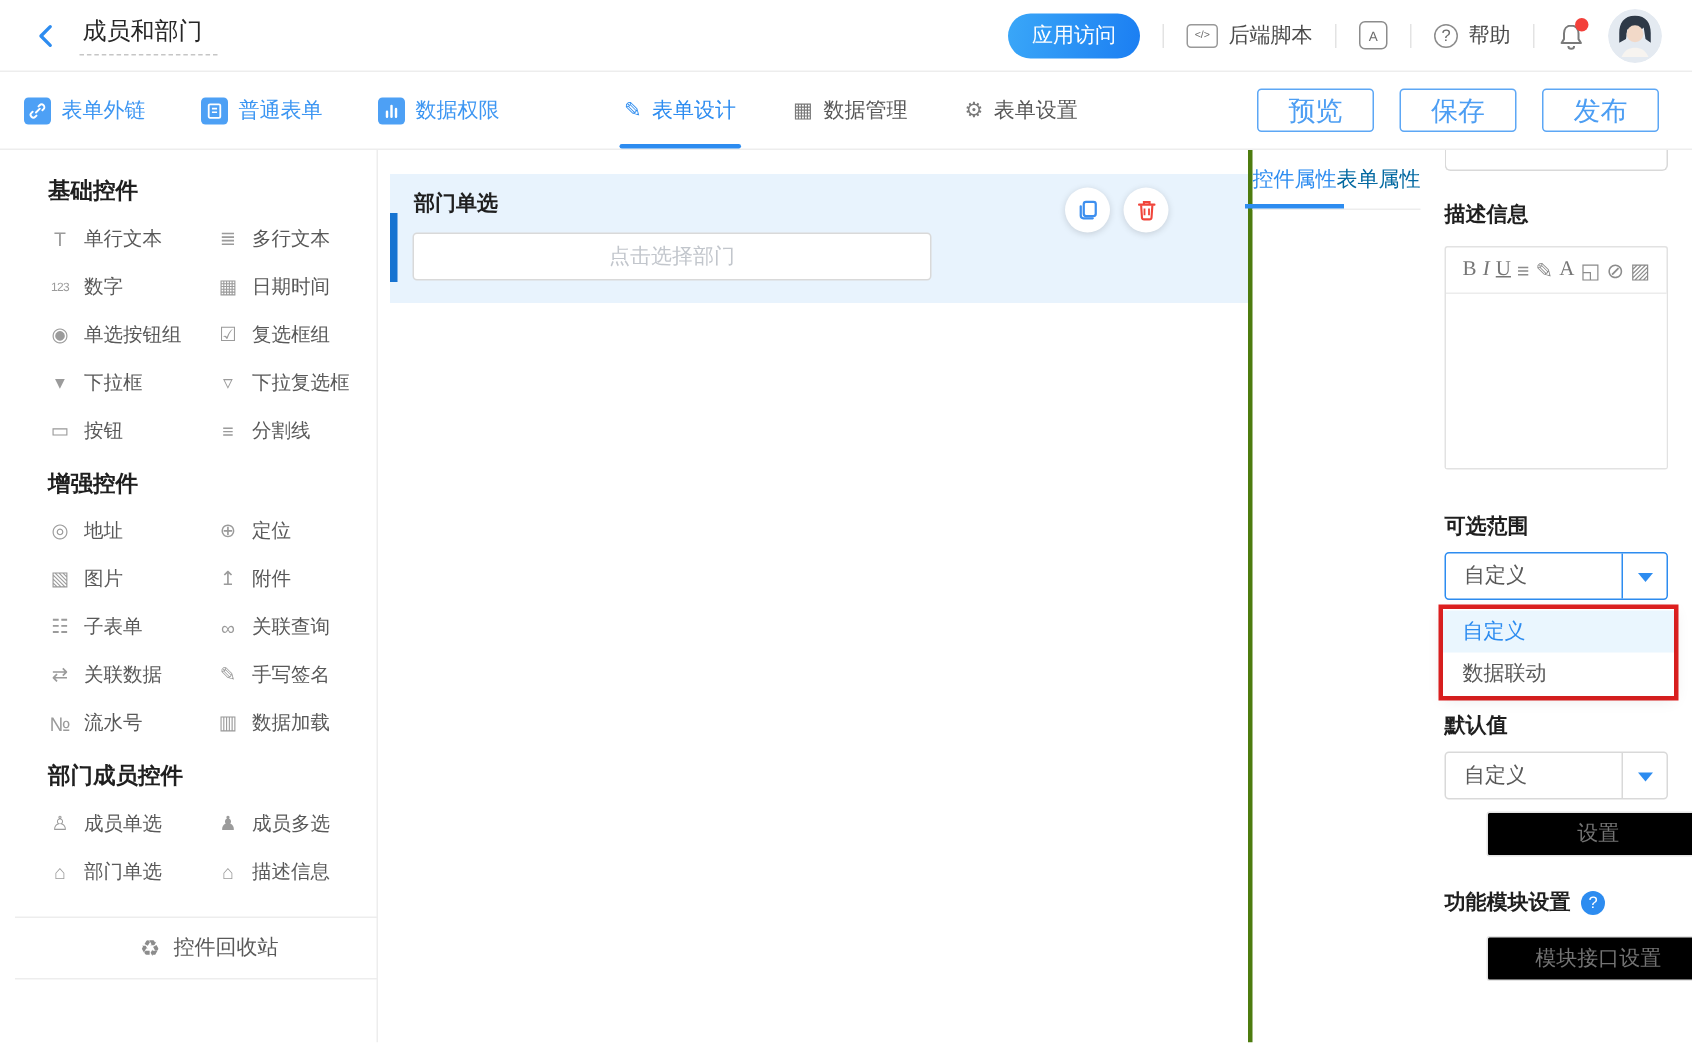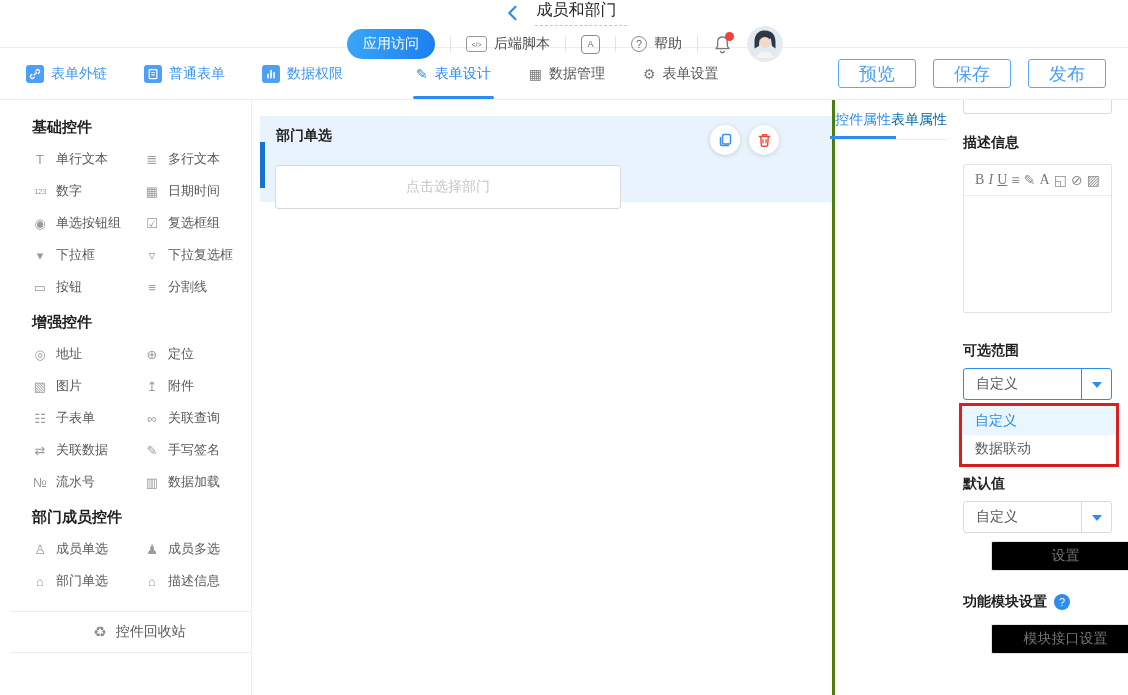--- a/index.html
+++ b/index.html
@@ -1,42 +1,42 @@
 <!DOCTYPE html>
 <html><head>
 <meta charset="utf-8">
 <style>
   * { box-sizing: border-box; margin: 0; padding: 0; }
   html,body { width:1128px; height:695px; overflow:hidden; background:#fff;
     font-family:"Liberation Sans","DejaVu Sans",sans-serif; color:#262626; }
 
   
   .header { height:48px; border-bottom:1px solid #ededed; display:flex;
-    align-items:center; justify-content:space-between; padding:0 20px 0 22px;flex-direction:column; }
+    align-items:center; justify-content:space-between; padding:0 20px 0 22px; }
   .h-left { display:flex; align-items:center; gap:13px; }
   .back { display:flex; align-items:center; cursor:pointer; }
   .title { font-size:16px; color:#262626; border-bottom:1px dashed #c6c6c6; padding:0 10px 4px 2px; }
   .h-right { display:flex; align-items:center; gap:15px; }
   .pill { width:88px; height:30px; border:none; border-radius:16px; color:#fff; font-size:14px;
     background:linear-gradient(100deg,#3aa7f8 0%,#1b7ef2 100%); cursor:pointer; }
   .vdiv { width:1px; height:16px; background:#e3e3e3; }
   .h-item { display:flex; align-items:center; gap:7px; font-size:14px; color:#4a4a4a; cursor:pointer; }
   .code-box { width:21px; height:16px; border:1px solid #999; border-radius:3px; font-size:7px;
     color:#666; display:flex; align-items:center; justify-content:center; }
   .book-box { width:19px; height:19px; border:1.4px solid #8c8c8c; border-radius:4px; font-size:9px;
     color:#6b6b6b; display:flex; align-items:center; justify-content:center; }
   .qmark { width:16px; height:16px; border:1.4px solid #8c8c8c; border-radius:50%; font-size:11px;
     color:#6b6b6b; display:flex; align-items:center; justify-content:center; }
   .bell { position:relative; display:flex; cursor:pointer; }
   .bell .dot { position:absolute; top:-2px; right:-2px; width:9px; height:9px; border-radius:50%; background:#f3403a; }
   .avatar { width:36px; height:36px; border-radius:50%; overflow:hidden; cursor:pointer; }
 
   
   .toolbar { height:52px; border-bottom:1px solid #ededed; display:flex; align-items:center; position:relative; }
-  .t-left { display:flex; gap:37px; padding-left:26px; }
+  .t-left { display:flex; gap:37px; padding-left:16px; }
   .lt-item { display:flex; align-items:center; gap:7px; color:#3d96f2; font-size:14px; cursor:pointer; }
   .lt-icon { width:18px; height:18px; border-radius:3px; background:#4da0f5; display:flex;
     align-items:center; justify-content:center; }
   .t-center { position:absolute; left:416px; top:0; height:100%; display:flex; gap:38px; }
   .ct-item { display:flex; align-items:center; gap:7px; font-size:14px; color:#595959; position:relative; cursor:pointer; }
   .ct-item .ct-icon { font-size:14px; color:#7a7a7a; }
   .ct-item.active { color:#2d8cf0; }
   .ct-item.active .ct-icon { color:#2d8cf0; }
   .ct-item.active::after { content:""; position:absolute; left:-3px; right:-3px; bottom:0; height:3px;
     background:#2d8cf0; border-radius:2px; }
@@ -58,21 +58,21 @@
   .recycle { margin:14px 0 0 -22px; width:259px; height:42px; border-top:1px solid #ededed;
     border-bottom:1px solid #ededed; display:flex; align-items:center; justify-content:center;
     gap:9px; font-size:14px; color:#595959; cursor:pointer; }
   .recycle .ri { color:#8c8c8c; font-size:15px; }
 
   
   .canvas { flex:1; position:relative; background:#fff; }
   .field-card { position:absolute; left:8px; right:0; top:16px; height:86px; background:#e8f3fd; cursor:pointer; }
   .field-card .bar { position:absolute; left:0; top:26px; width:5px; height:46px; background:#1673d1; }
   .f-label { position:absolute; left:16px; top:11px; font-size:14px; font-weight:bold; color:#1f1f1f; }
-  .f-input { position:absolute; left:15px; top:49px; width:346px; height:44px; background:#fff;
+  .f-input { position:absolute; left:15px; top:39px; width:346px; height:32px; background:#fff;
     border:1px solid #d9d9d9; border-radius:3px; display:flex; align-items:center; justify-content:center;
     color:#c2c6cc; font-size:14px; cursor:pointer; }
   .f-actions { position:absolute; top:9px; right:53px; display:flex; gap:9px; }
   .circle-btn { width:30px; height:30px; border-radius:50%; background:#fff; border:none;
     box-shadow:0 1px 5px rgba(0,0,0,.15); display:flex; align-items:center; justify-content:center; cursor:pointer; }
 
   
   .panel { width:296px; border-left:3px solid #4d7c0f; display:flex; flex-direction:row; }
   .p-tabs { height:40px; border-bottom:1px solid #ededed; display:flex; flex:none; }
   .p-tab { flex:1; display:flex; align-items:center; justify-content:center; font-size:14px;

